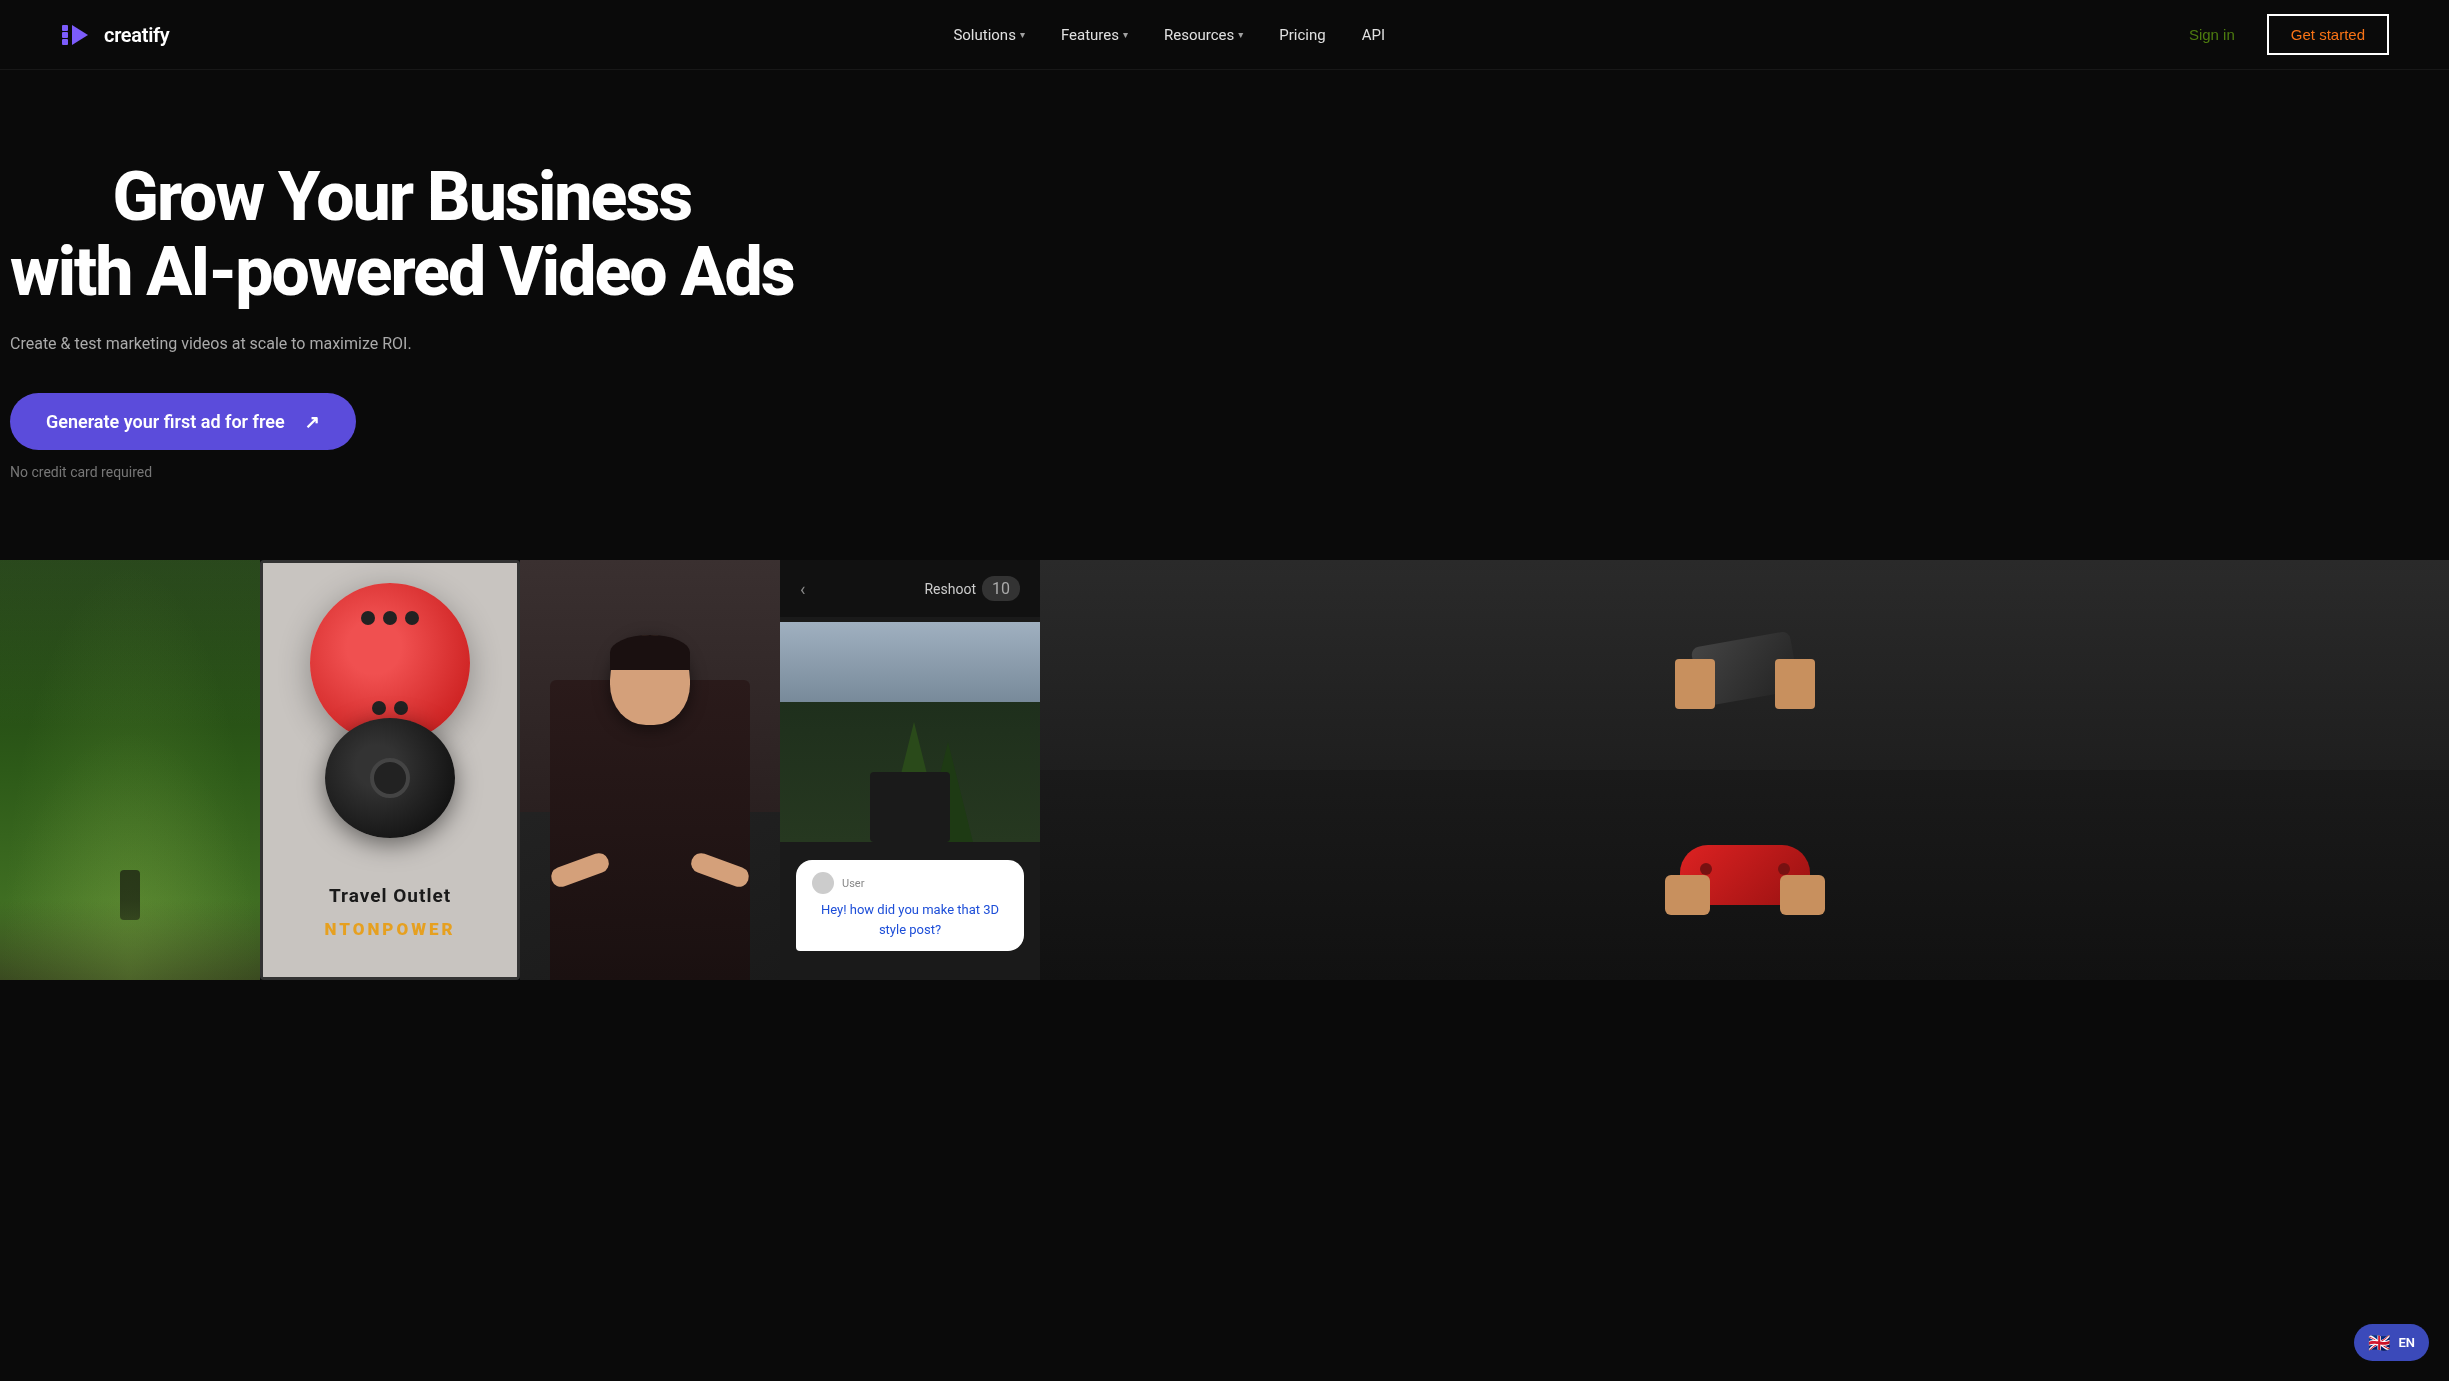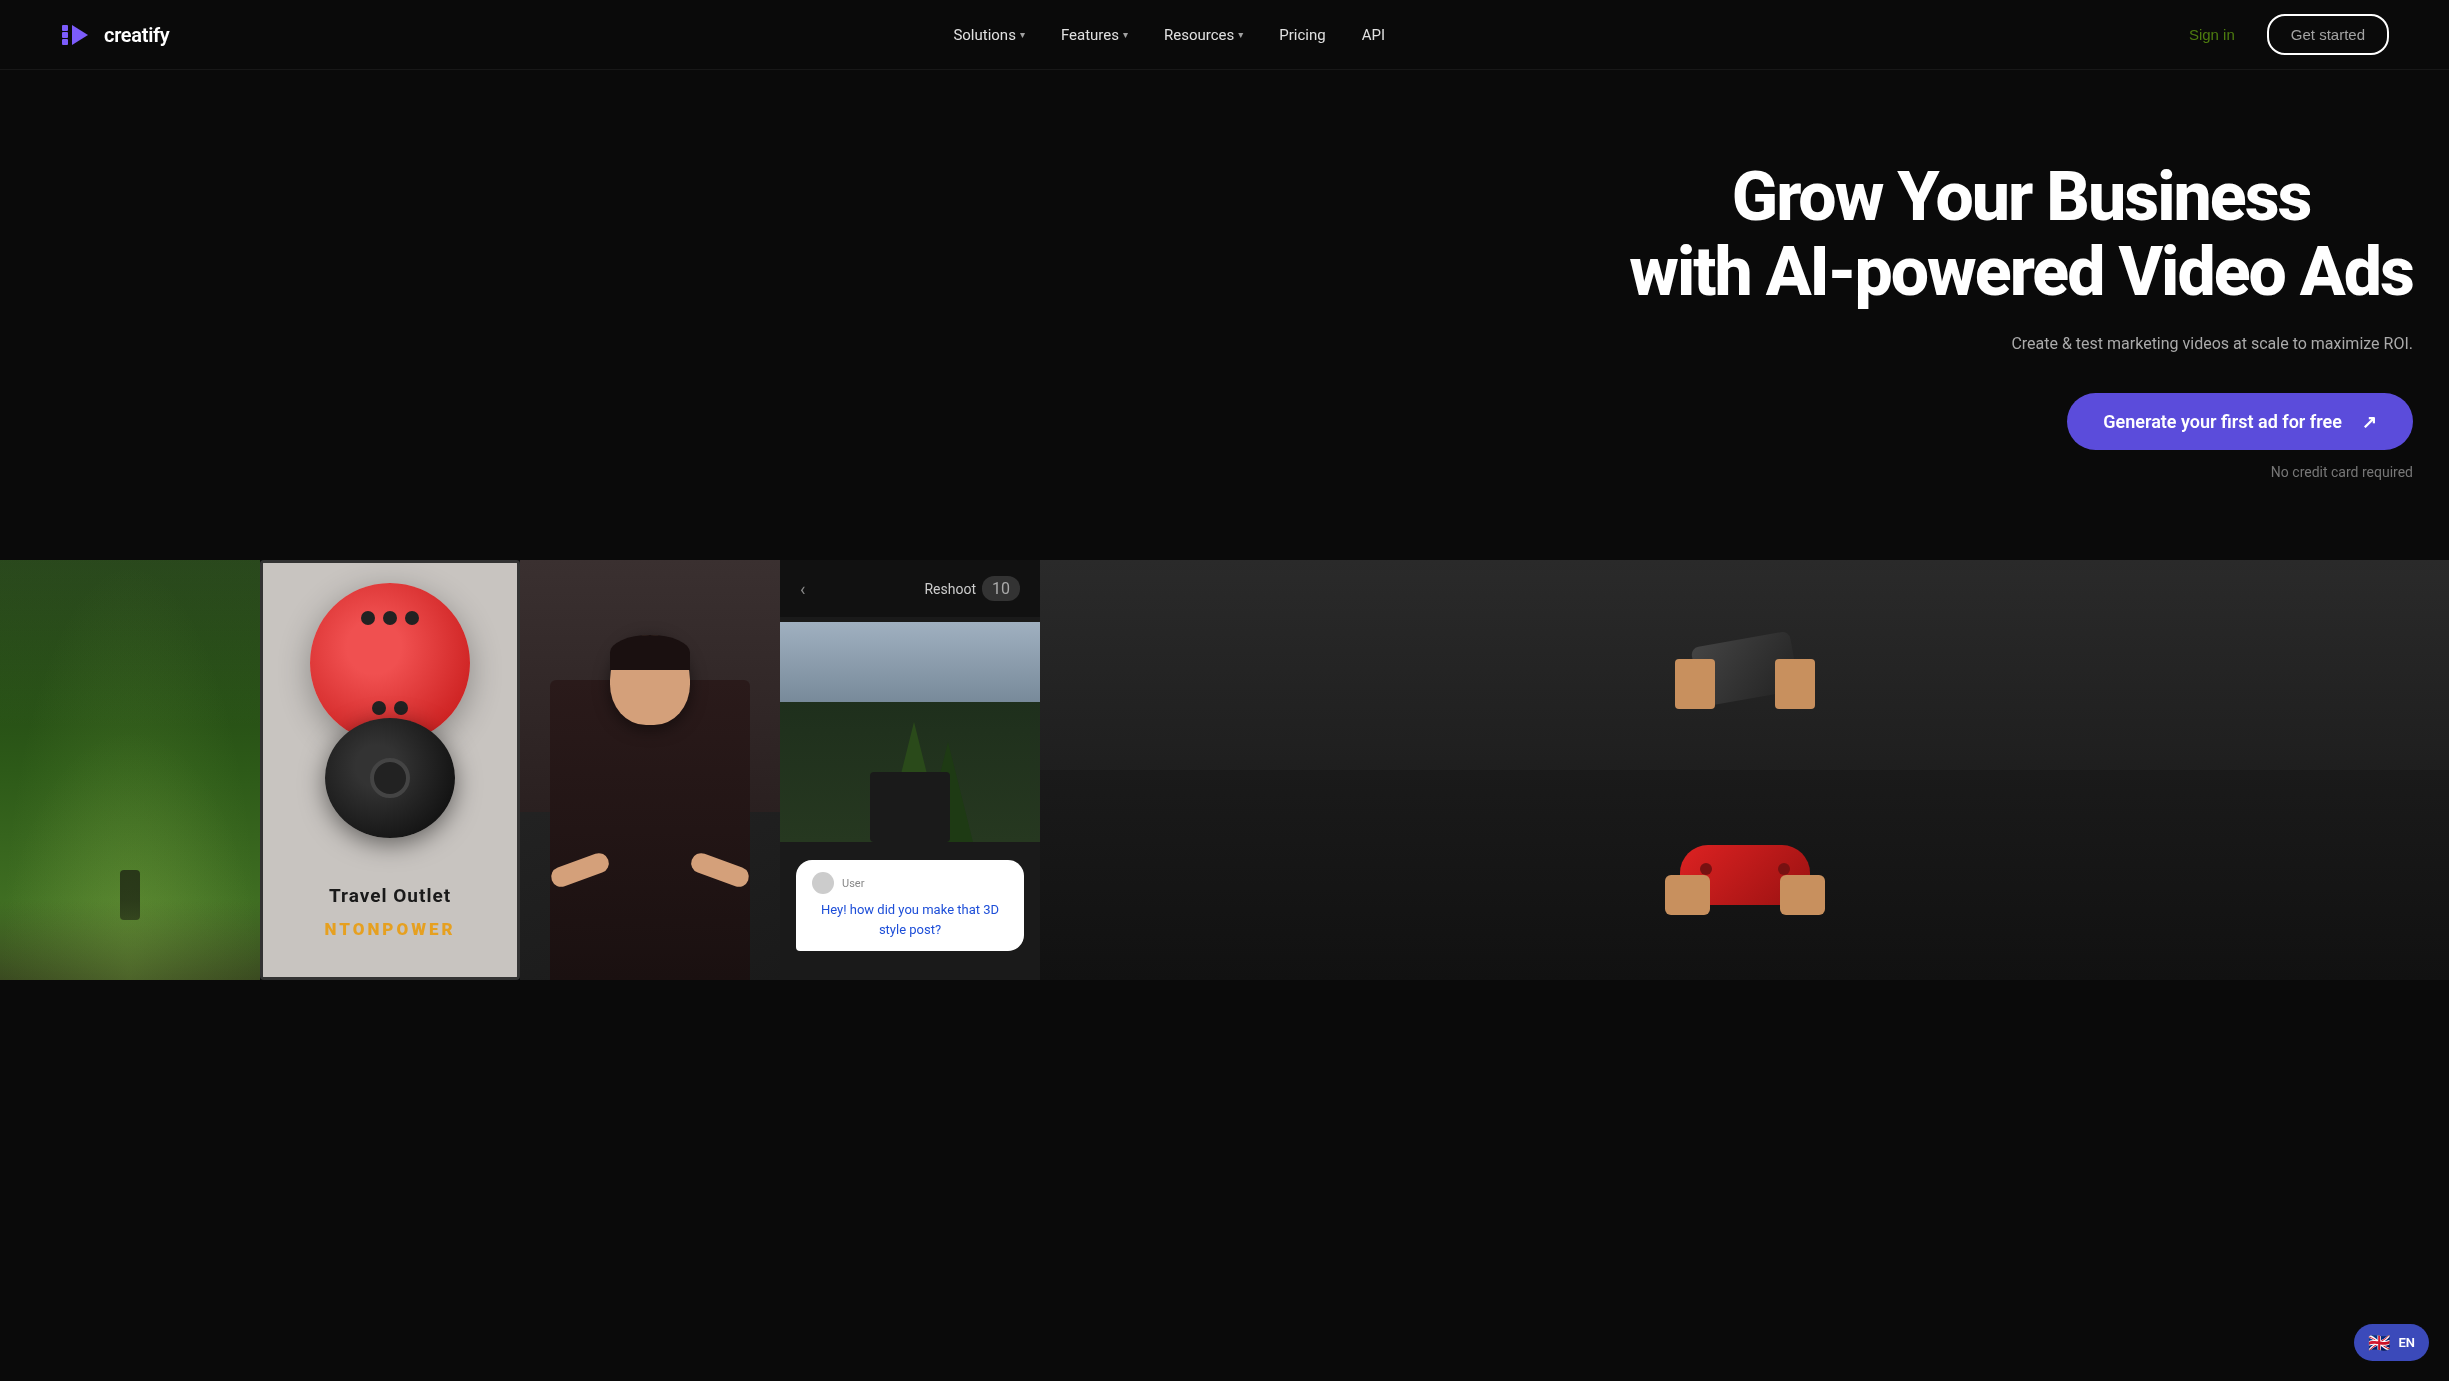--- a/index.html
+++ b/index.html
@@ -102,35 +102,35 @@
       font-size: 15px;
       cursor: pointer;
       border-radius: 6px;
       transition: background 0.2s;
     }
 
     .btn-get-started {
       padding: 10px 22px;
       background: transparent;
       border: 2px solid #ffffff;
-      color: #a3a3a3;
+      color: #f97316;
       font-size: 15px;
       font-weight: 500;
       cursor: pointer;
-      border-radius: 18px;
+      border-radius: 0;
       transition: background 0.2s, color 0.2s;
     }
 
     
     .hero {
       display: flex;
       flex-direction: column;
-      align-items: flex-end;
+      align-items: flex-start;
       justify-content: center;
-      padding: 160px 36px 80px;
+      padding: 160px 10px 80px;
       text-align: center;
       min-height: 560px;
     }
 
     .hero-title {
       font-size: 68px;
       font-weight: 800;
       line-height: 1.1;
       letter-spacing: -2px;
       max-width: 900px;

